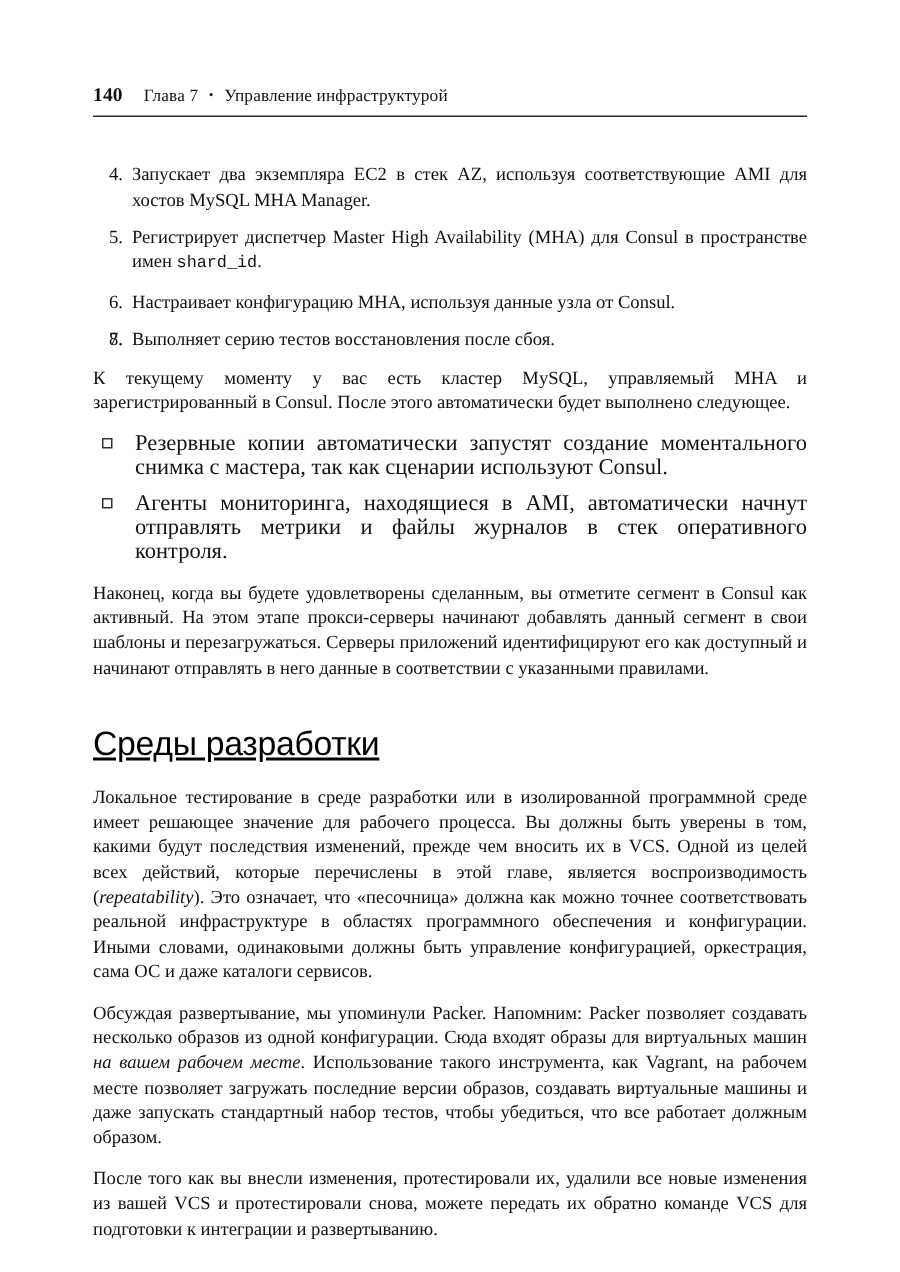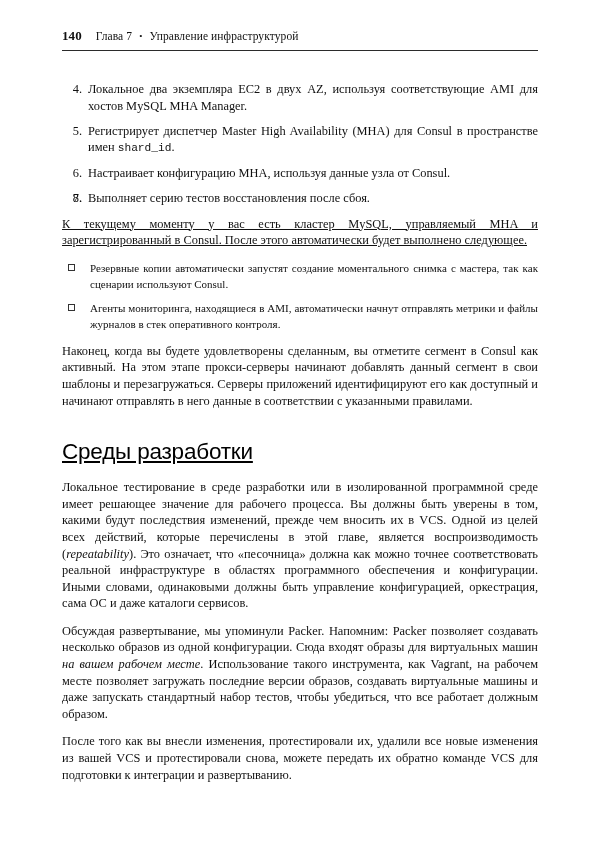--- a/index.html
+++ b/index.html
@@ -12,21 +12,21 @@
     height: 848px;
     font-family: "Liberation Serif", serif;
     color: #111111;
     -webkit-font-smoothing: antialiased;
   }
   .page {
     position: relative;
     width: 600px;
     height: 848px;
     box-sizing: border-box;
-    padding: 18px 62px 40px 62px;
+    padding: 46px 62px 40px 62px;
   }
   
   .running-head {
     display: flex;
     align-items: baseline;
     font-size: 11.5px;
     letter-spacing: 0.1px;
     padding-bottom: 6px;
     border-bottom: 1.1px solid #2b2b2b;
     margin-bottom: 30px;
@@ -77,32 +77,32 @@
     font-size: 11.2px;
   }
   
   p.body {
     font-size: 12.4px;
     line-height: 16.6px;
     text-align: justify;
     margin: 0 0 11px 0;
     text-indent: 0;
   }
-  .gap-top { margin-top: 13px; text-decoration: underline; }
+  .gap-top { margin-top: 13px; }
   
   ul.sqlist {
     list-style: none;
     margin: 0 0 11px 0;
     padding: 0;
   }
   ul.sqlist li {
     position: relative;
     padding-left: 28px;
     margin-bottom: 8px;
-    font-size: 11px;
+    font-size: 15px;
     line-height: 16.0px;
     text-align: justify;
   }
   ul.sqlist li .sq {
     position: absolute;
     left: 6px;
     top: 4px;
     width: 7px;
     height: 7px;
     border: 1.1px solid #333;
@@ -129,21 +129,21 @@
   <div class="running-head">
     <span class="folio">140</span>
     <span class="chapter-label">Глава 7</span>
     <span class="rh-sep">•</span>
     <span class="chapter-title">Управление инфраструктурой</span>
   </div>
 
   <ol class="numlist">
     <li>
       <span class="num">4.</span>
-      <span>Локальное два экземпляра EC2 в двух AZ, используя соответствующие AMI для хостов MySQL MHA Manager.</span>
+      <span>Запускает два экземпляра EC2 в стек AZ, используя соответствующие AMI для хостов MySQL MHA Manager.</span>
     </li>
     <li>
       <span class="num">5.</span>
       <span>Регистрирует диспетчер Master High Availability (MHA) для Consul в пространстве имен </span><code>shard_id</code><span>.</span>
     </li>
     <li>
       <span class="num">6.</span>
       <span>Настраивает конфигурацию MHA, используя данные узла от Consul.</span>
     </li>
     <li>

